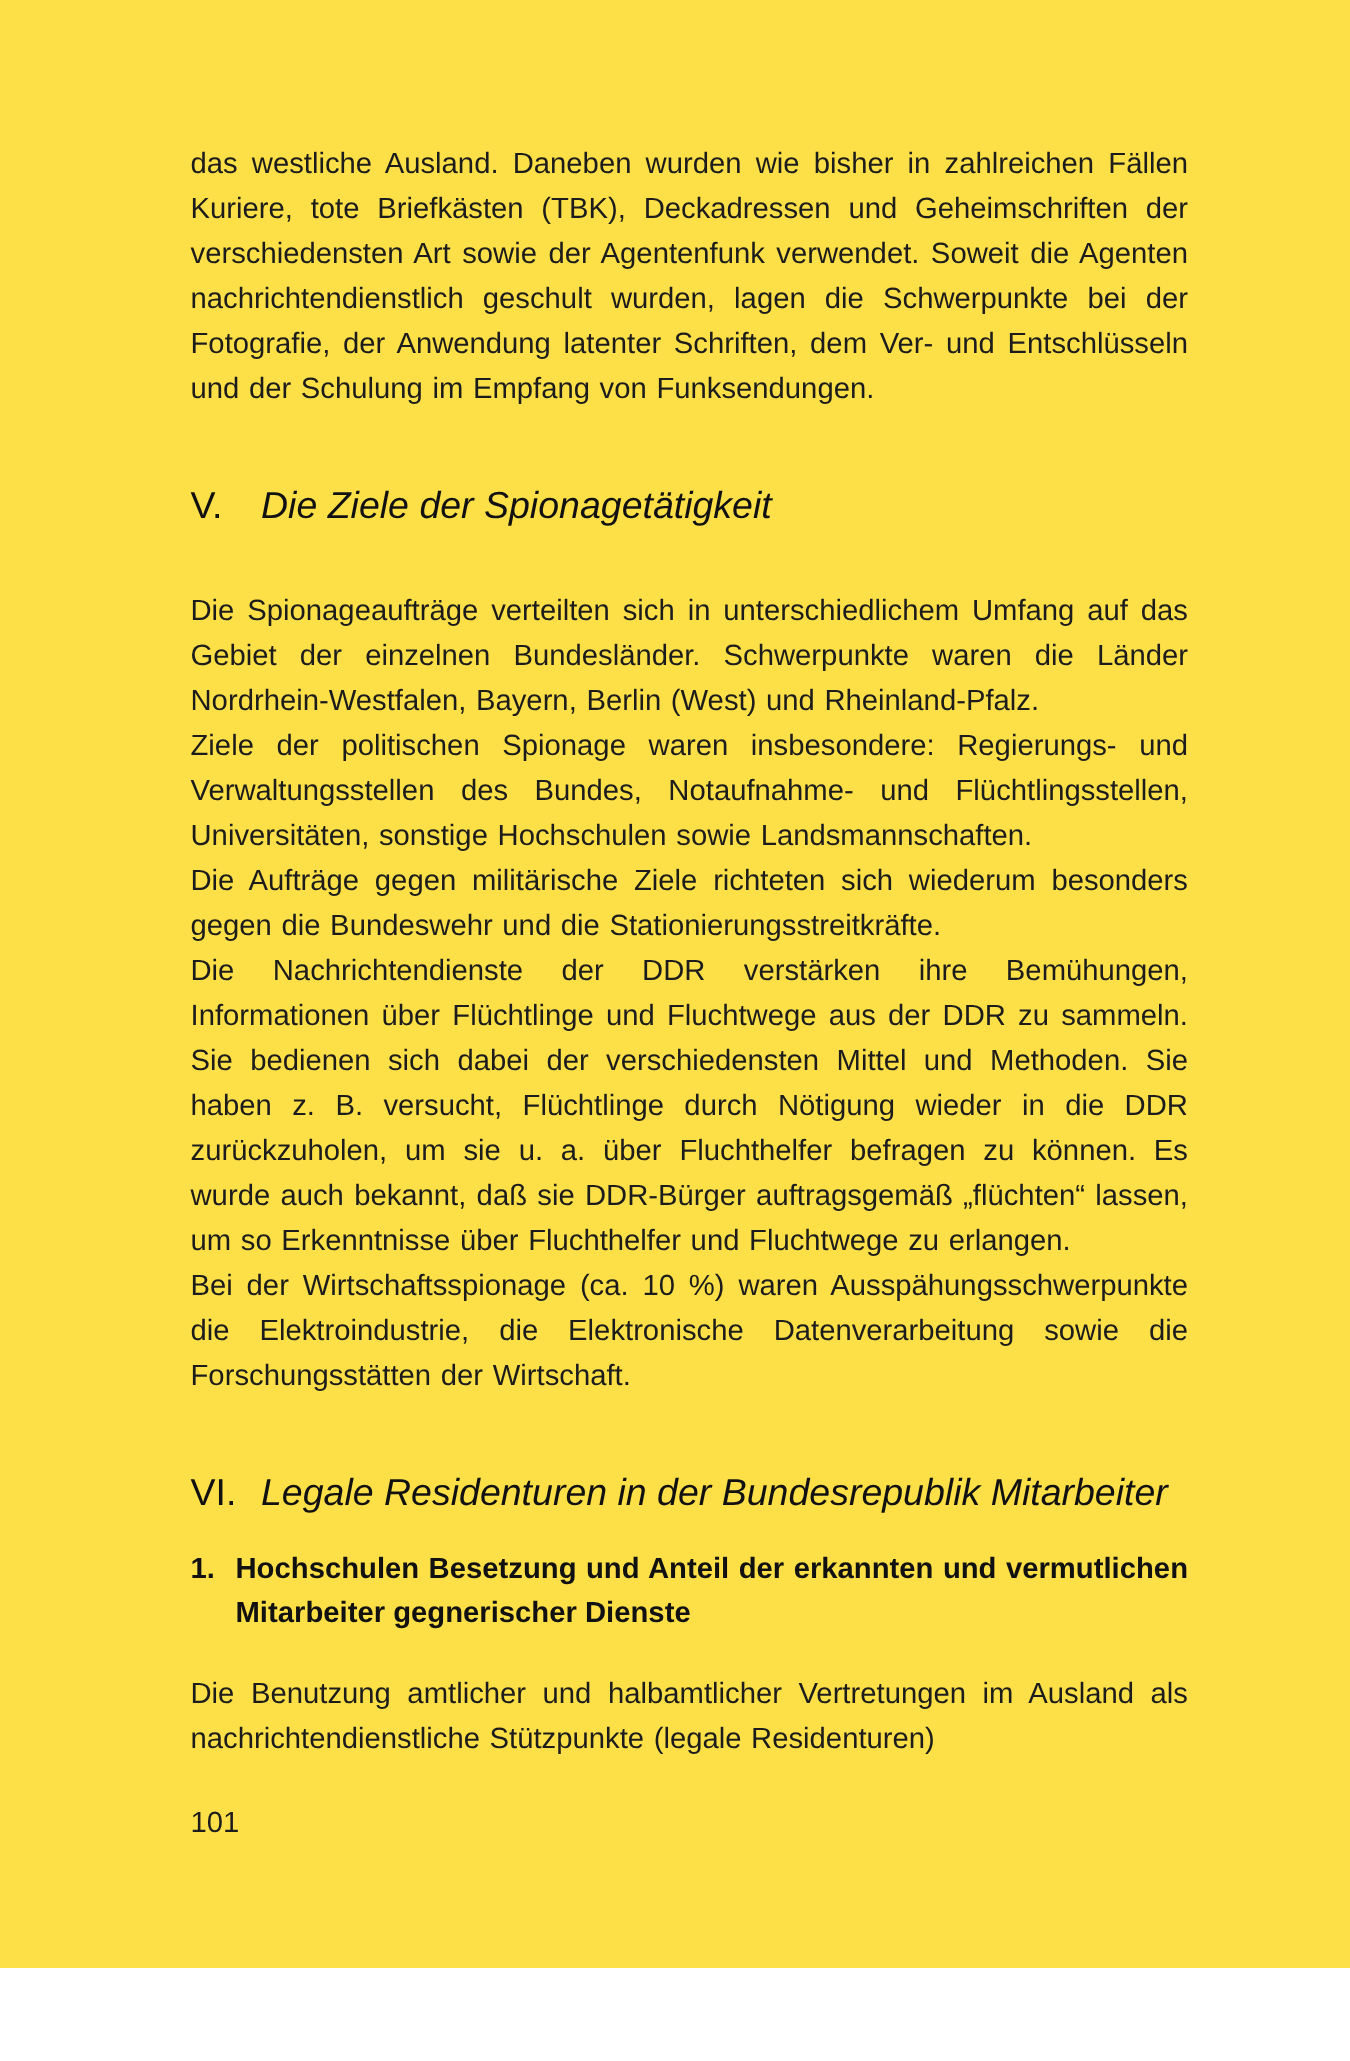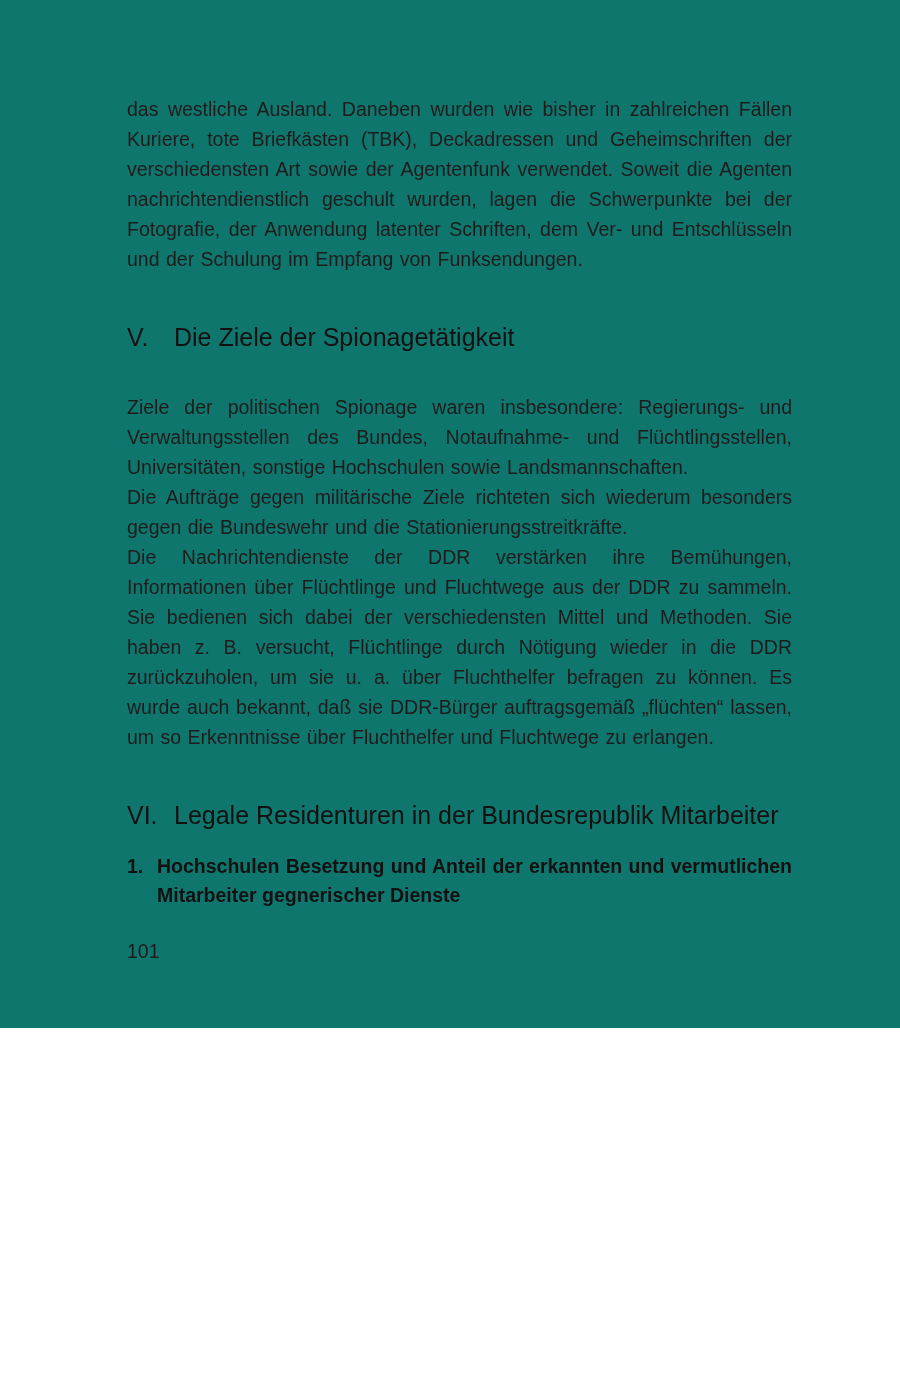--- a/index.html
+++ b/index.html
@@ -10,22 +10,22 @@
   body {
     width: 900px;
     height: 1374px;
     font-family: "Liberation Sans", sans-serif;
     color: #1c1c1c;
     -webkit-font-smoothing: antialiased;
   }
   .page {
     position: relative;
     width: 900px;
-    height: 1028px;
-    background: #0f766e;
+    height: 1312px;
+    background: #fde047;
     overflow: hidden;
   }
   .content {
     position: absolute;
     left: 127px;
     top: 94px;
     width: 665px;
   }
   .body-text {
     font-size: 19.5px;
@@ -44,20 +44,21 @@
     line-height: 33px;
     font-weight: 400;
     color: #111111;
     margin: 47px 0 38px 0;
   }
   .section-heading .sec-num {
     flex: 0 0 47px;
   }
   .section-heading .sec-title {
     flex: 1 1 auto;
+    font-style: italic;
   }
   .section-heading.tight-bottom {
     margin-bottom: 20px;
   }
   .subsection-heading {
     display: flex;
     align-items: flex-start;
     font-size: 19.5px;
     line-height: 29px;
     font-weight: 700;
@@ -86,32 +87,35 @@
   <div class="content">
 
     <p class="body-text">das westliche Ausland. Daneben wurden wie bisher in zahlreichen Fällen Kuriere, tote Briefkästen (TBK), Deckadressen und Geheimschriften der verschiedensten Art sowie der Agentenfunk verwendet. Soweit die Agenten nachrichtendienstlich geschult wurden, lagen die Schwerpunkte bei der Fotografie, der Anwendung latenter Schriften, dem Ver- und Entschlüsseln und der Schulung im Empfang von Funksendungen.</p>
 
     <h2 class="section-heading">
       <span class="sec-num">V.</span>
       <span class="sec-title">Die Ziele der Spionagetätigkeit</span>
     </h2>
 
     <div class="para-group">
+      <p class="body-text">Die Spionageaufträge verteilten sich in unterschiedlichem Umfang auf das Gebiet der einzelnen Bundesländer. Schwerpunkte waren die Länder Nordrhein-Westfalen, Bayern, Berlin (West) und Rheinland-Pfalz.</p>
       <p class="body-text">Ziele der politischen Spionage waren insbesondere: Regierungs- und Verwaltungsstellen des Bundes, Notaufnahme- und Flüchtlingsstellen, Universitäten, sonstige Hochschulen sowie Landsmannschaften.</p>
       <p class="body-text">Die Aufträge gegen militärische Ziele richteten sich wiederum besonders gegen die Bundeswehr und die Stationierungsstreitkräfte.</p>
       <p class="body-text">Die Nachrichtendienste der DDR verstärken ihre Bemühungen, Informationen über Flüchtlinge und Fluchtwege aus der DDR zu sammeln. Sie bedienen sich dabei der verschiedensten Mittel und Methoden. Sie haben z. B. versucht, Flüchtlinge durch Nötigung wieder in die DDR zurückzuholen, um sie u. a. über Fluchthelfer befragen zu können. Es wurde auch bekannt, daß sie DDR-Bürger auftragsgemäß „flüchten“ lassen, um so Erkenntnisse über Fluchthelfer und Fluchtwege zu erlangen.</p>
+      <p class="body-text">Bei der Wirtschaftsspionage (ca. 10 %) waren Ausspähungsschwerpunkte die Elektroindustrie, die Elektronische Datenverarbeitung sowie die Forschungsstätten der Wirtschaft.</p>
     </div>
 
     <h2 class="section-heading tight-bottom">
       <span class="sec-num">VI.</span>
       <span class="sec-title">Legale Residenturen in der Bundesrepublik Mitarbeiter</span>
     </h2>
 
     <h3 class="subsection-heading">
       <span class="sub-num">1.</span>
       <span class="sub-title">Hochschulen Besetzung und Anteil der erkannten und vermutlichen Mitarbeiter gegnerischer Dienste</span>
     </h3>
 
+    <p class="body-text">Die Benutzung amtlicher und halbamtlicher Vertretungen im Ausland als nachrichtendienstliche Stützpunkte (legale Residenturen)</p>
 
     <div class="page-number">101</div>
 
   </div>
 </div>
 
 </body></html>

